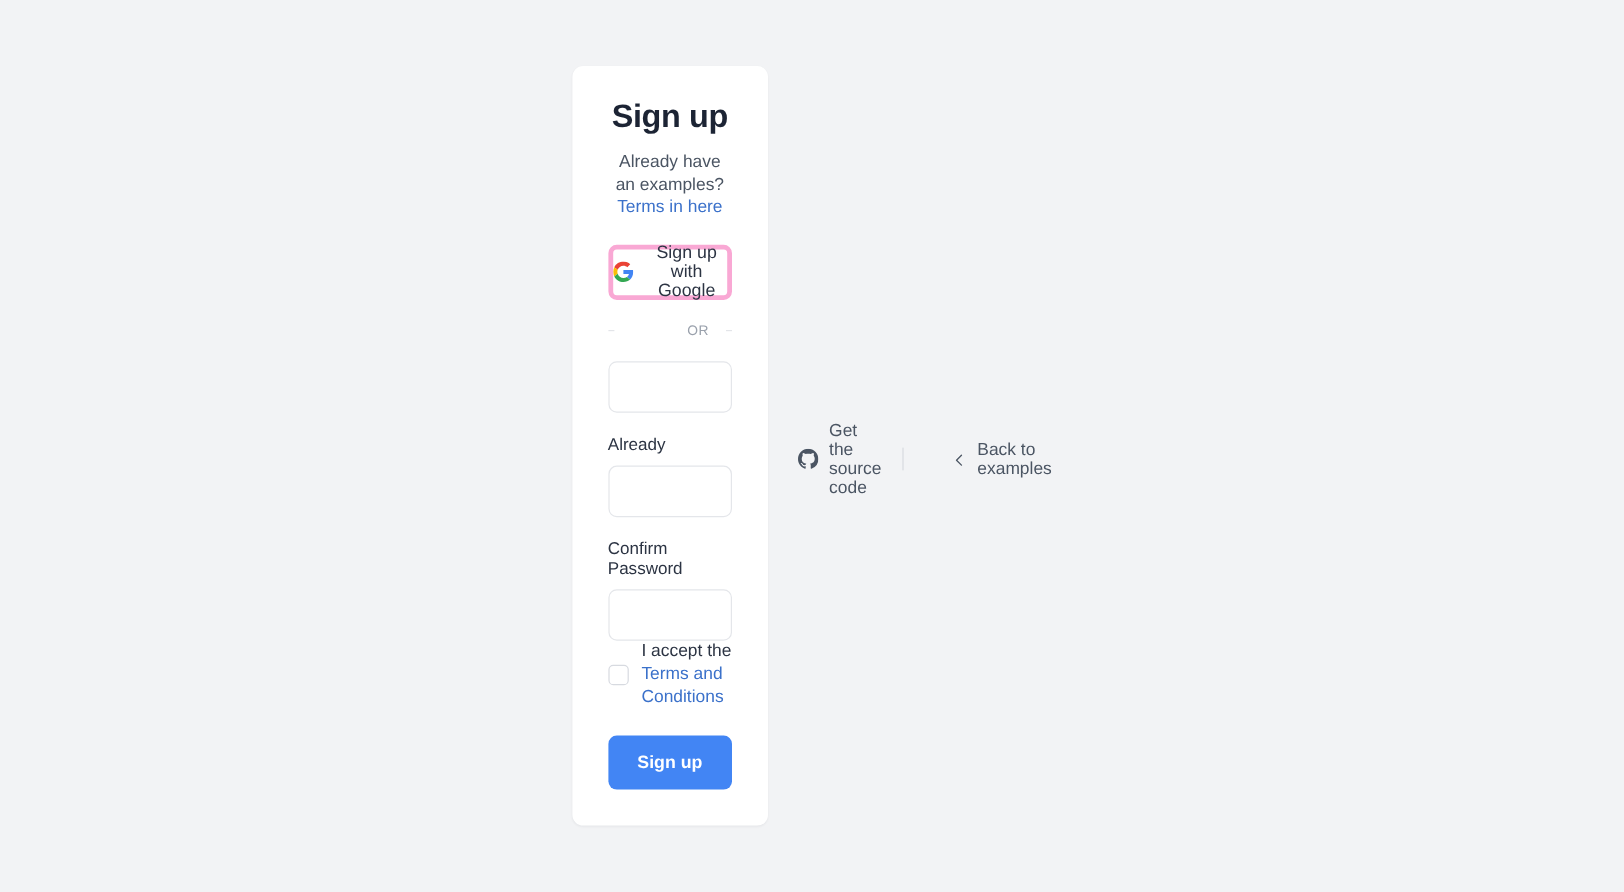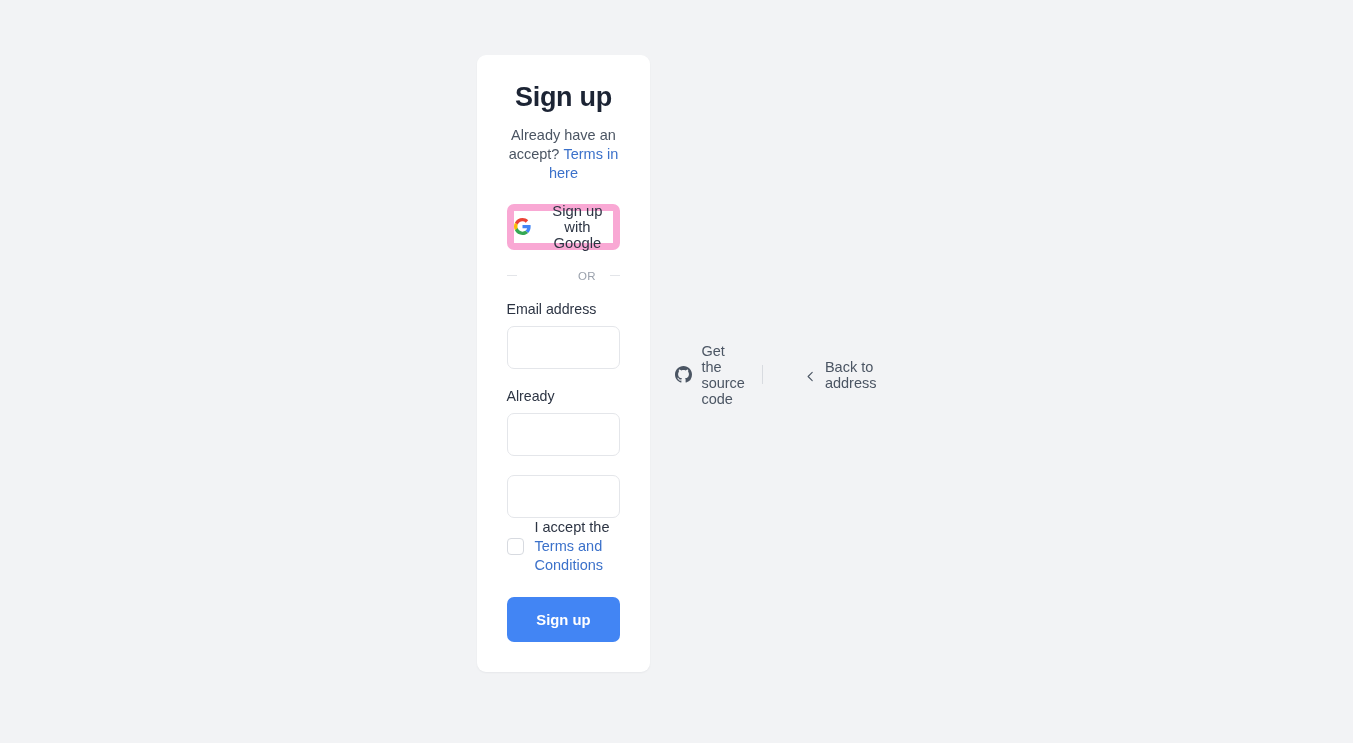--- a/index.html
+++ b/index.html
@@ -57,21 +57,21 @@
     text-decoration: none;
     font-weight: 500;
   }
 
   
   .google-btn {
     margin-top: 21px;
     width: 100%;
     height: 46px;
     background: #ffffff;
-    border: 7px solid #f9a8d4;
+    border: 4px solid #f9a8d4;
     border-radius: 7px;
     display: flex;
     align-items: center;
     justify-content: center;
     gap: 11px;
     cursor: pointer;
     font-size: 14.8px;
     color: #2c3443;
     font-family: "Liberation Sans", sans-serif;
   }
@@ -190,21 +190,21 @@
 </head>
 <body>
 
 <div class="page-wrap">
 
   <div class="card">
 
     <h1 class="card-title">Sign up</h1>
 
     <div class="sub-line">
-      <span>Already have an accept?</span>
+      <span>Already have an examples?</span>
       <a class="link" href="#">Terms in here</a>
     </div>
 
     <button class="google-btn">
       <span class="g-logo">
         <svg viewBox="0 0 48 48" width="17" height="17" aria-hidden="true">
           <path fill="#EA4335" d="M24 9.5c3.54 0 6.71 1.22 9.21 3.6l6.85-6.85C35.9 2.38 30.47 0 24 0 14.62 0 6.51 5.38 2.56 13.22l7.98 6.19C12.43 13.72 17.74 9.5 24 9.5z"></path>
           <path fill="#4285F4" d="M46.98 24.55c0-1.57-.15-3.09-.38-4.55H24v9.02h12.94c-.58 2.96-2.26 5.48-4.78 7.18l7.73 6c4.51-4.18 7.09-10.36 7.09-17.65z"></path>
           <path fill="#FBBC05" d="M10.53 28.59c-.48-1.45-.76-2.99-.76-4.59s.27-3.14.76-4.59l-7.98-6.19C.92 16.46 0 20.12 0 24c0 3.88.92 7.54 2.56 10.78l7.97-6.19z"></path>
           <path fill="#34A853" d="M24 48c6.48 0 11.93-2.13 15.89-5.81l-7.73-6c-2.15 1.45-4.92 2.3-8.16 2.3-6.26 0-11.57-4.22-13.47-9.91l-7.98 6.19C6.51 42.62 14.62 48 24 48z"></path>
@@ -213,30 +213,30 @@
       <span>Sign up with Google</span>
     </button>
 
     <div class="or-row">
       <span class="or-rule"></span>
       <span class="or-text">OR</span>
       <span class="or-rule"></span>
     </div>
 
     <div class="field">
-      <label class="field-label">Email address</label>
       <input class="field-input" type="email" placeholder="" style="">
     </div>
 
     <div class="field">
       <label class="field-label">Already</label>
       <input class="field-input" type="password" placeholder="" style="">
     </div>
 
     <div class="field">
+      <label class="field-label">Confirm Password</label>
       <input class="field-input" type="password" placeholder="" style="">
     </div>
 
     <div class="terms-row">
       <input class="checkbox" type="checkbox" style="">
       <span class="terms-text">
         <span>I accept the</span>
         <a class="link" href="#">Terms and Conditions</a>
       </span>
     </div>
@@ -256,17 +256,17 @@
     </a>
 
     <span class="footer-sep"></span>
 
     <a class="footer-link" href="#">
       <span class="chev-icon">
         <svg viewBox="0 0 16 16" width="11" height="11" aria-hidden="true">
           <path d="M10.5 2 4.5 8l6 6" fill="none" stroke="#4b5563" stroke-width="1.6" stroke-linecap="round" stroke-linejoin="round"></path>
         </svg>
       </span>
-      <span>Back to address</span>
+      <span>Back to examples</span>
     </a>
   </div>
 
 </div>
 
 </body></html>

